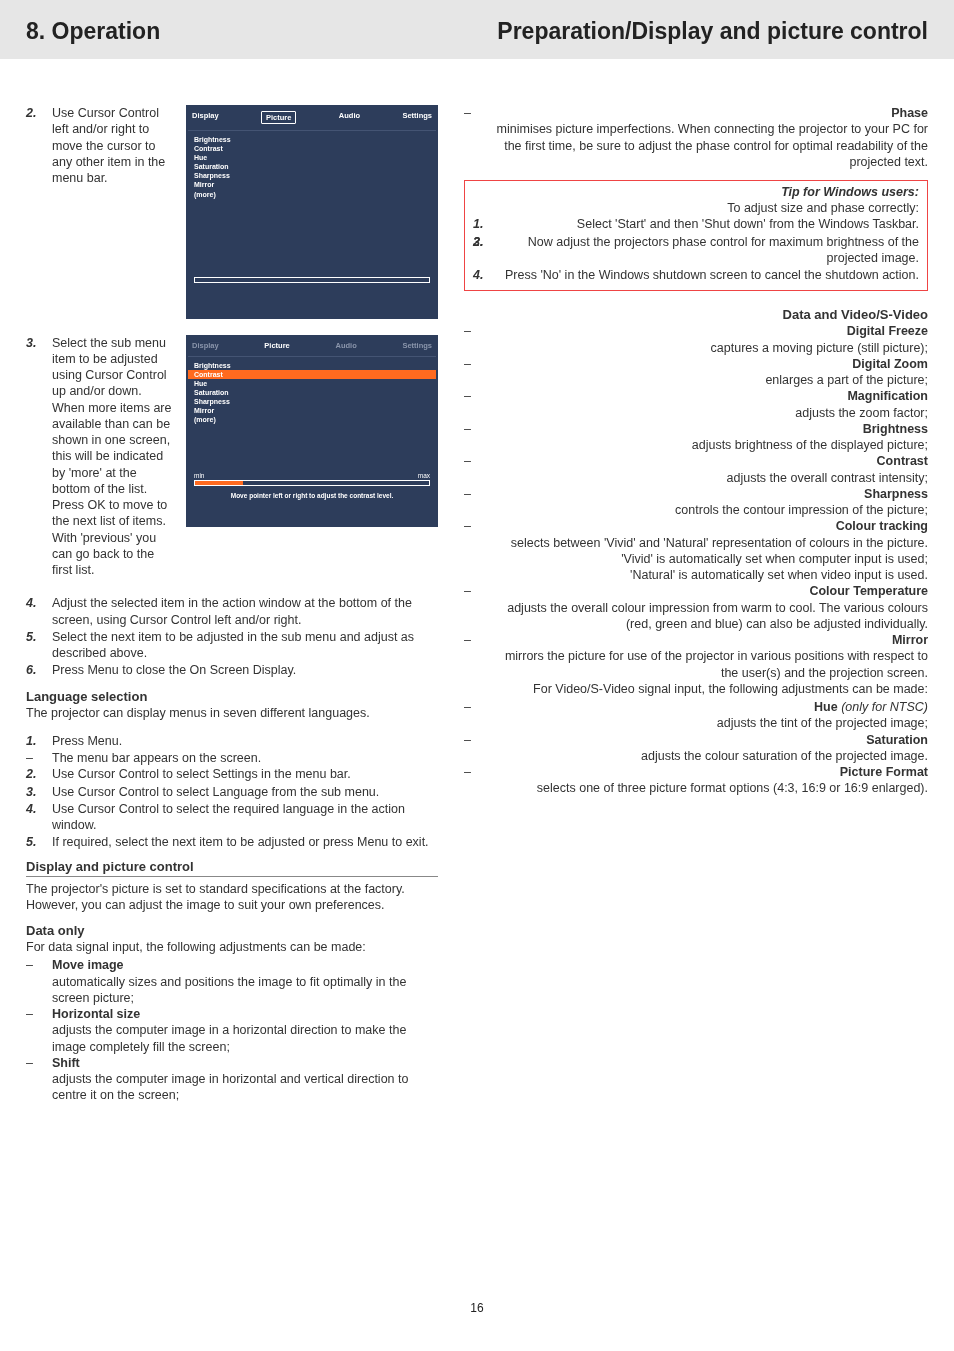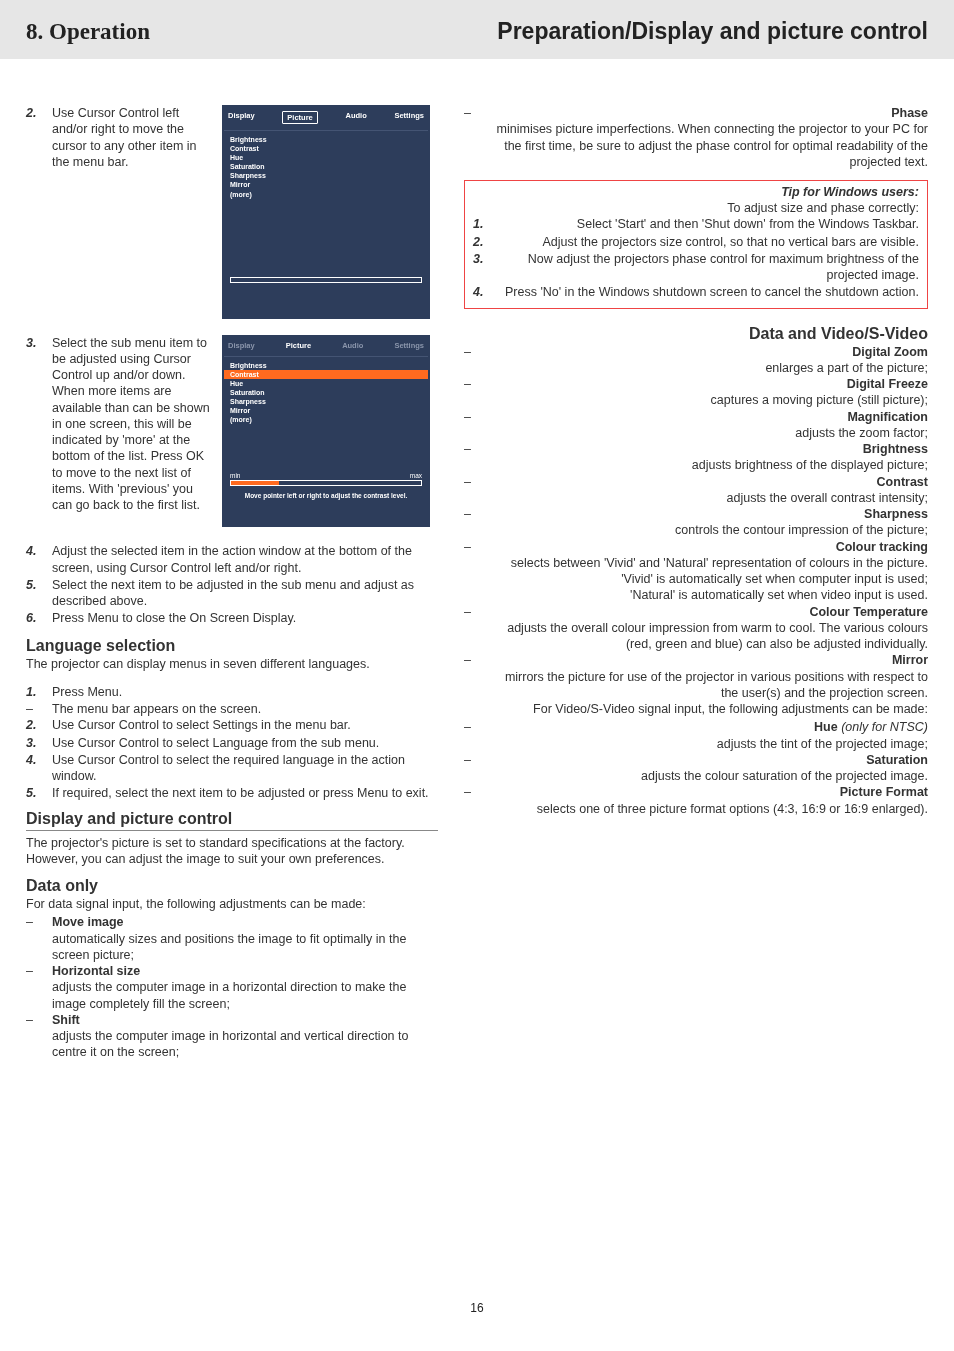--- a/index.html
+++ b/index.html
@@ -18,41 +18,40 @@
     padding: 18px 26px 14px 26px;
     display: flex;
     justify-content: space-between;
     align-items: baseline;
     margin-bottom: 46px;
   }
   .header-left {
     font-size: 23px;
     font-weight: bold;
     color: #222;
-    font-family: Liberation Serif, serif;
   }
   .header-right {
     font-size: 23px;
     font-weight: bold;
     color: #222;
   }
   .content {
     padding: 0 26px;
   }
   .columns {
     display: flex;
     gap: 26px;
   }
   .col { flex: 1; }
   .col-left { flex: 0 0 412px; }
   .col-right { flex: 1; text-align: right; }
 
   
   .osd {
-    width: 208px;
+    width: 252px;
     height: auto;
     background: #2d3d5b;
     color: #fff;
     font-size: 8px;
     padding: 6px 2px 8px 2px;
     font-family: Arial, sans-serif;
     margin-left: 4px;
   }
   .osd-tabs { display: flex; justify-content: space-between; padding: 0 4px 6px 4px; }
   .osd-tab { font-weight: bold; color: #fff; font-size: 7.5px; }
@@ -75,21 +74,21 @@
 
   ol.numbered { list-style: none; padding: 0; }
   ol.numbered > li { position: relative; padding-left: 26px; margin-bottom: 1px; line-height: 1.3; }
   ol.numbered > li .num { position: absolute; left: 0; font-style: italic; font-weight: bold; }
 
   ul.dashed { list-style: none; padding: 0; }
   ul.dashed > li { position: relative; padding-left: 26px; line-height: 1.3; margin-bottom: 0; }
   ul.dashed > li::before { content: "–"; position: absolute; left: 0; }
   .tight { line-height: 1.3; }
 
-  h4.sect { font-weight: bold; font-size: 16px; margin-top: 10px; margin-bottom: 1px; }
+  h4.sect { font-weight: bold; font-size: 13px; margin-top: 10px; margin-bottom: 1px; }
   .para { line-height: 1.3; margin-bottom: 2px;}
 
   .tip-box {
     border: 1px solid #ef4444;
     padding: 4px 8px 6px 8px;
     margin: 10px 0 16px 0;
   }
   .tip-title { font-style: italic; font-weight: bold; margin-bottom: 1px; }
 
   .page-number {
@@ -228,32 +227,32 @@
       <ul class="dashed">
         <li><strong>Phase</strong>
           <div>minimises picture imperfections. When connecting the projector to your PC for the first time, be sure to adjust the phase control for optimal readability of the projected text.</div></li>
       </ul>
 
       <div class="tip-box">
         <div class="tip-title">Tip for Windows users:</div>
         <div class="tight">To adjust size and phase correctly:</div>
         <ol class="numbered">
           <li><span class="num">1.</span><span>Select 'Start' and then 'Shut down' from the Windows Taskbar.</span></li>
-          <li><span class="num">2.</span><span>Adjust the projectors size control, so that no vertical bars are visible.</span></li>
+          <li><span class="num">2.</span></li>
           <li><span class="num">3.</span><span>Now adjust the projectors phase control for maximum brightness of the projected image.</span></li>
           <li><span class="num">4.</span><span>Press 'No' in the Windows shutdown screen to cancel the shutdown action.</span></li>
         </ol>
       </div>
 
       <h4 class="sect">Data and Video/S-Video</h4>
       <ul class="dashed">
+        <li><strong>Digital Freeze</strong>
+          <div>captures a moving picture (still picture);</div></li>
         <li><strong>Digital Zoom</strong>
           <div>enlarges a part of the picture;</div></li>
-        <li><strong>Digital Freeze</strong>
-          <div>captures a moving picture (still picture);</div></li>
         <li><strong>Magnification</strong>
           <div>adjusts the zoom factor;</div></li>
         <li><strong>Brightness</strong>
           <div>adjusts brightness of the displayed picture;</div></li>
         <li><strong>Contrast</strong>
           <div>adjusts the overall contrast intensity;</div></li>
         <li><strong>Sharpness</strong>
           <div>controls the contour impression of the picture;</div></li>
         <li><strong>Colour tracking</strong>
           <div>selects between 'Vivid' and 'Natural' representation of colours in the picture.</div>

